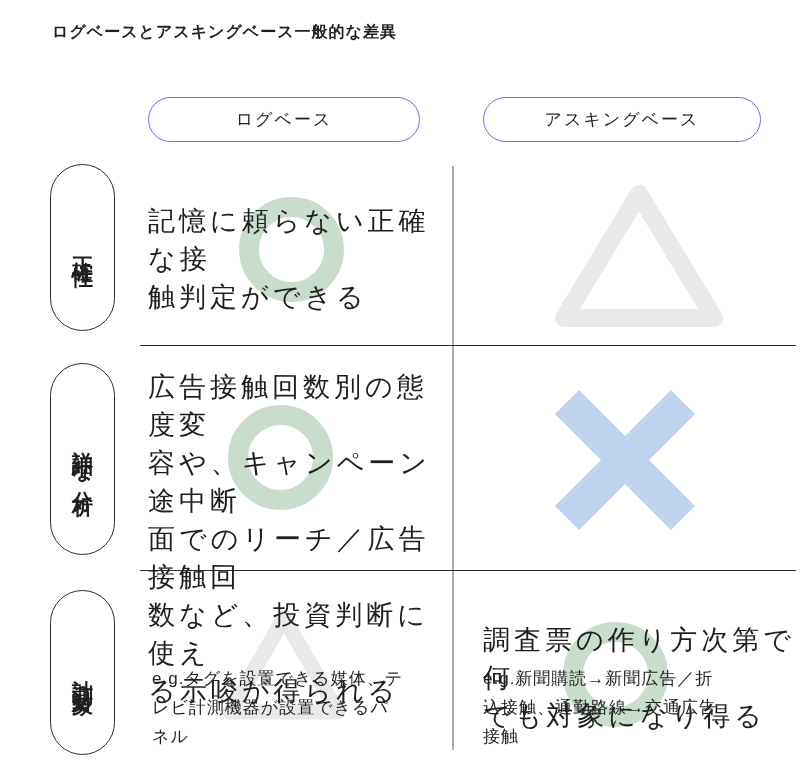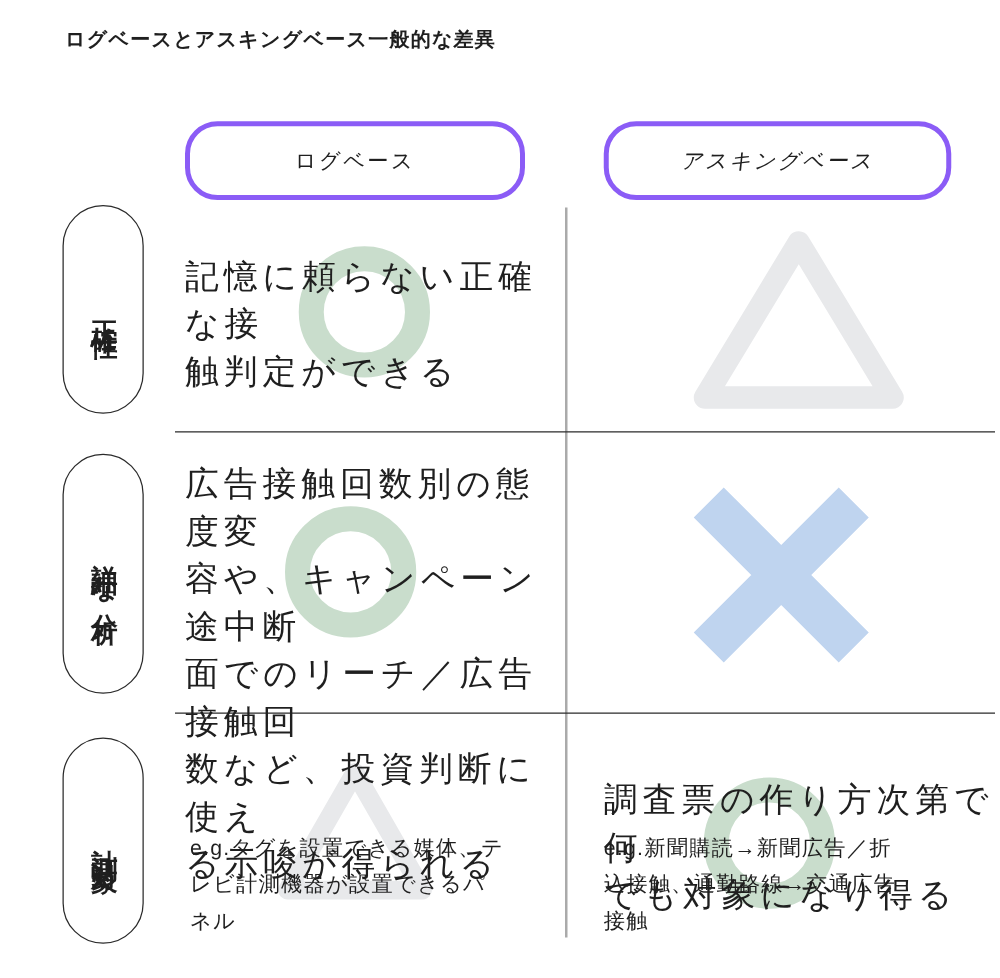--- a/index.html
+++ b/index.html
@@ -5,26 +5,26 @@
   html,body{margin:0;padding:0;background:#ffffff;}
   .canvas{
     position:relative;width:800px;height:782px;background:#ffffff;overflow:hidden;
     font-family:"Liberation Sans","DejaVu Sans",sans-serif;color:#1f1f1f;
   }
   .title{
     position:absolute;left:52px;top:22px;font-size:16px;font-weight:bold;
     letter-spacing:1px;margin:0;
   }
   .col-pill{
-    position:absolute;top:97px;height:63px;border:4px solid #8b5cf6;border-radius:26px;
+    position:absolute;top:97px;height:45px;border:1px solid #8b5cf6;border-radius:26px;
     display:flex;align-items:center;justify-content:center;
     font-size:17px;letter-spacing:2px;box-sizing:border-box;background:#fff;
   }
   .col-pill.c1{left:148px;width:272px;}
-  .col-pill.c2{left:483px;width:278px;font-style:italic;}
+  .col-pill.c2{left:483px;width:278px;}
   .row-pill{
     position:absolute;left:50px;width:65px;border:1px solid #2b2b2b;border-radius:33px;
     display:flex;align-items:center;justify-content:center;box-sizing:border-box;background:#fff;
     z-index:2;
   }
   .row-pill span{
     writing-mode:vertical-rl;text-orientation:upright;
     font-size:21px;font-weight:600;letter-spacing:5px;
   }
   .row-pill.r1{top:164px;height:167px;}

